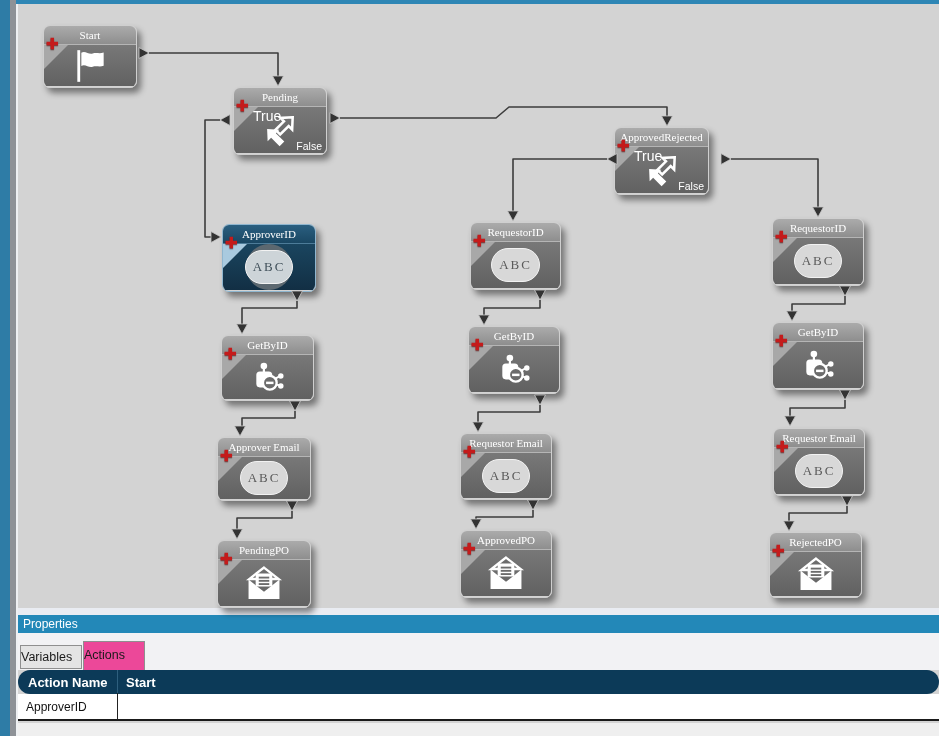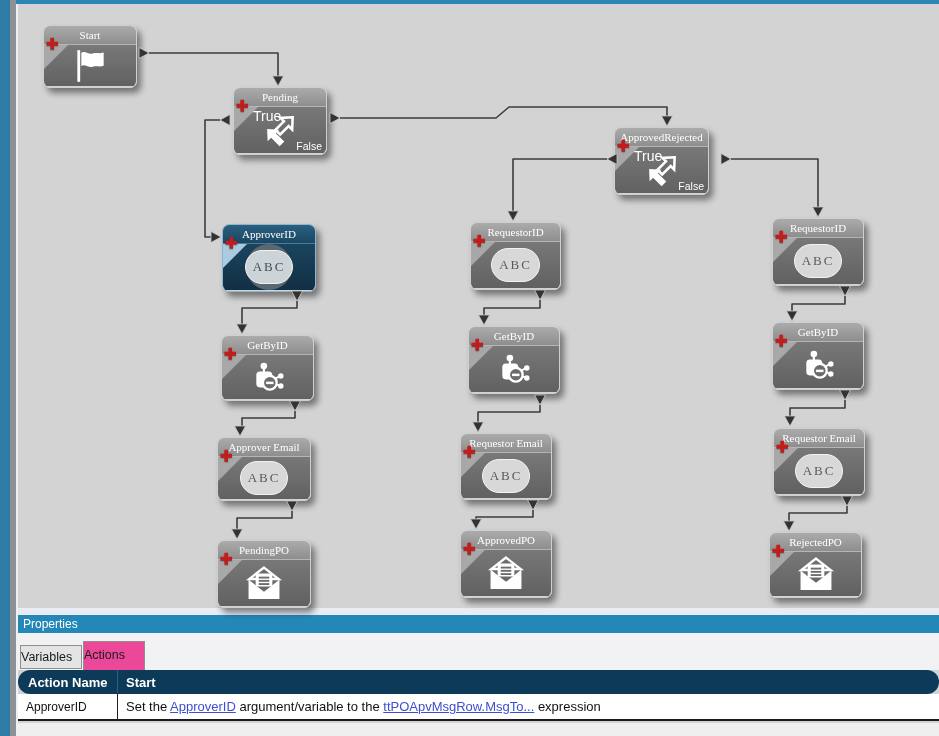--- a/index.html
+++ b/index.html
@@ -323,17 +323,16 @@
     </div>
   <div class="grid-hdr">
     <div class="c1">Action Name</div>
     <div class="vdiv"></div>
     <div class="c2">Start</div>
   </div>
   <div id="rows">
       <div class="grid-row">
         <div class="c1">ApproverID</div>
         <div class="vdiv"></div>
-    <div class="c2"><span>Set the </span><a>ApproverID</a><span> argument/variable to the </span><a>ttPOApvMsgRow.MsgTo...</a><span> expression</span></div>
       </div>
     </div>
   <div class="below-grid"></div>
 </div>
 
 </body></html>

